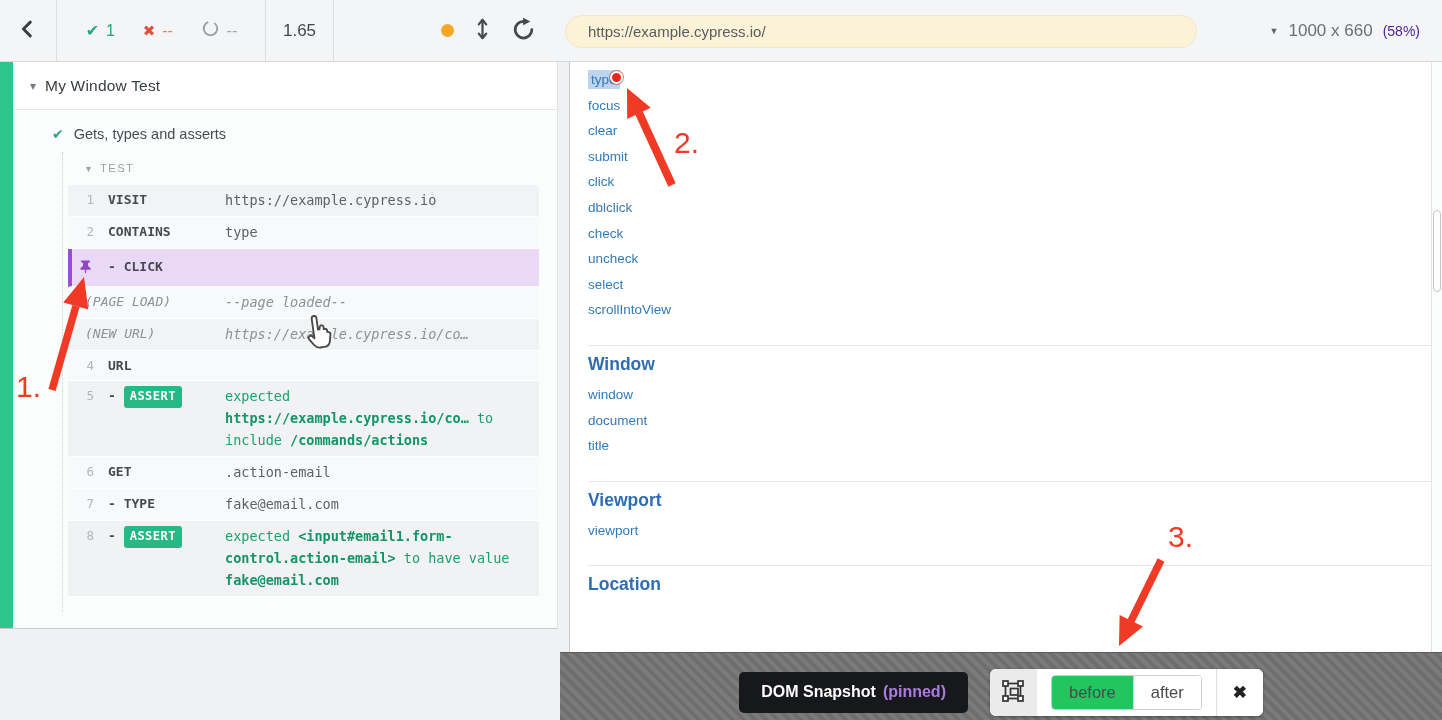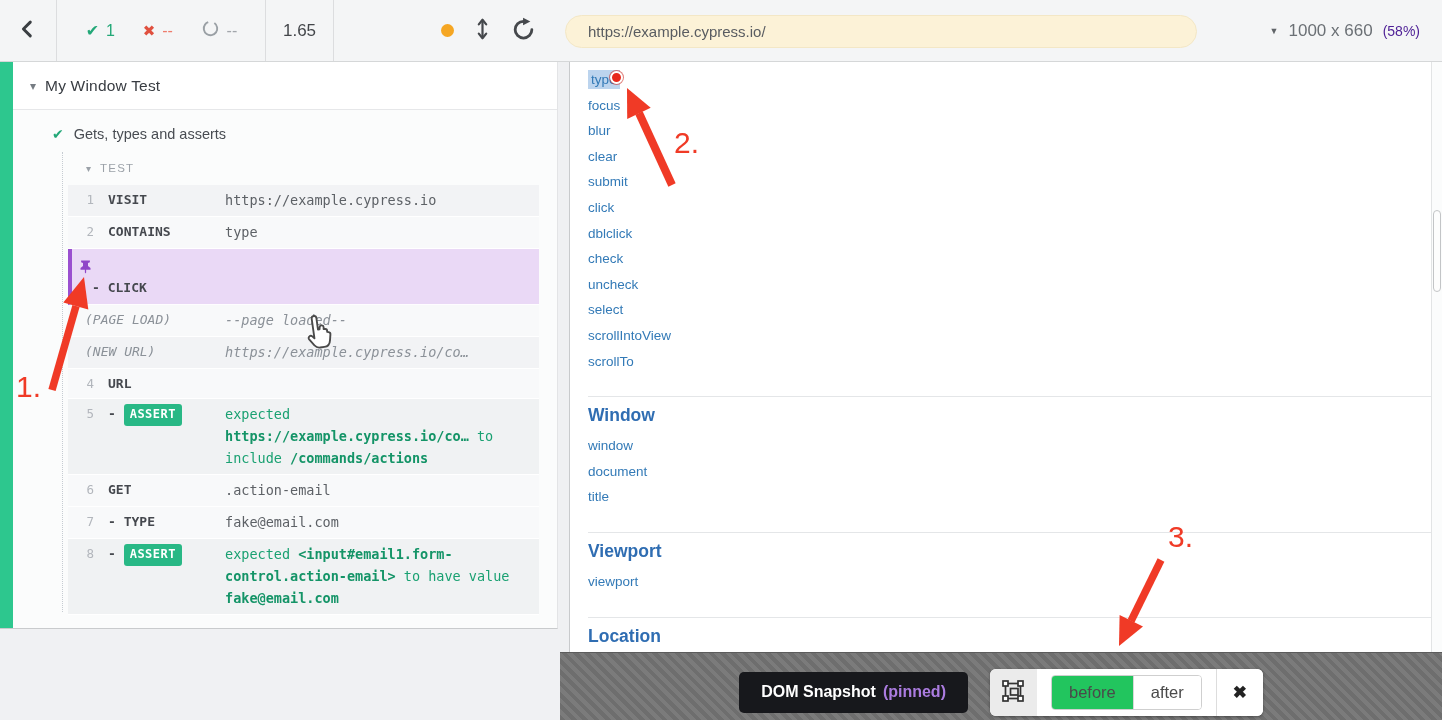--- a/index.html
+++ b/index.html
@@ -54,21 +54,21 @@
   .attempt .alabel { margin-left:9px; font-size:11.5px; color:#9ba1a8; letter-spacing:1.2px; }
   .dotted { position:absolute; left:49px; top:42px; height:460px; border-left:1px dotted #c6ccd2; }
   .cmd-wrap { margin:9px 18px 0 55px; position:relative; }
   .cmd { display:flex; align-items:flex-start; min-height:29px; padding:5px 8px 5px 10px;
          border-bottom:1px solid rgba(255,255,255,.95); cursor:pointer;
          font-family:"DejaVu Sans Mono", monospace; }
   .cmd:nth-child(odd)  { background:#f2f3f5; }
   .cmd:nth-child(even) { background:#f8f9fa; }
   .cmd:nth-child(9)    { background:#f8f9fa; }
   .cmd.v-assert { background:#f0f2f3; }
-  .cmd.v-pinned { background:#ead9f6; border-left:4px solid #9a4fd0; padding-left:6px; padding-top:8px; padding-bottom:8px;flex-direction:column; }
+  .cmd.v-pinned { background:#ead9f6; border-left:4px solid #9a4fd0; padding-left:6px; padding-top:8px; padding-bottom:8px; }
   .cmd-num { width:16px; flex:none; text-align:right; font-size:12.5px; color:#b2b6bc; line-height:19px; }
   .cmd-pin { display:none; width:16px; flex:none; margin-top:1px; }
   .cmd.v-pinned .cmd-pin { display:block; }
   .cmd-name { flex:none; width:117px; margin-left:14px; font-size:13px; font-weight:600; color:#45484e; line-height:19px; }
   .cmd-msg { flex:1; font-size:13.5px; color:#5d6166; line-height:22px; margin-top:-1px; word-break:break-word; }
   .cmd.v-event .cmd-name { margin-left:7px; width:140px; font-weight:400; font-style:italic; color:#8b9198; }
   .cmd.v-event .cmd-msg { font-style:italic; color:#8b9198; }
   .cmd.v-assert .cmd-msg { color:#1aa172; }
   .cmd-msg .b { font-weight:700; color:#149467; }
   .badge { display:inline-block; background:#28b885; color:#fff; font-size:12px; font-weight:700;
@@ -281,24 +281,20 @@
     <ul>
           <li class="marked">
     <span class="aut-link link-text">type</span>
     <span class="hit-dot"></span>
   </li>
           <li>
     <span class="aut-link link-text">focus</span>
     
   </li>
           <li>
-    <span class="aut-link link-text">blur</span>
-    
-  </li>
-          <li>
     <span class="aut-link link-text">clear</span>
     
   </li>
           <li>
     <span class="aut-link link-text">submit</span>
     
   </li>
           <li>
     <span class="aut-link link-text">click</span>
     
@@ -314,24 +310,20 @@
           <li>
     <span class="aut-link link-text">uncheck</span>
     
   </li>
           <li>
     <span class="aut-link link-text">select</span>
     
   </li>
           <li>
     <span class="aut-link link-text">scrollIntoView</span>
-    
-  </li>
-          <li>
-    <span class="aut-link link-text">scrollTo</span>
     
   </li>
         </ul>
   </div>
       <div class="aut-section">
     <h2>Window</h2>
     <ul>
           <li>
     <span class="aut-link link-text">window</span>
     

